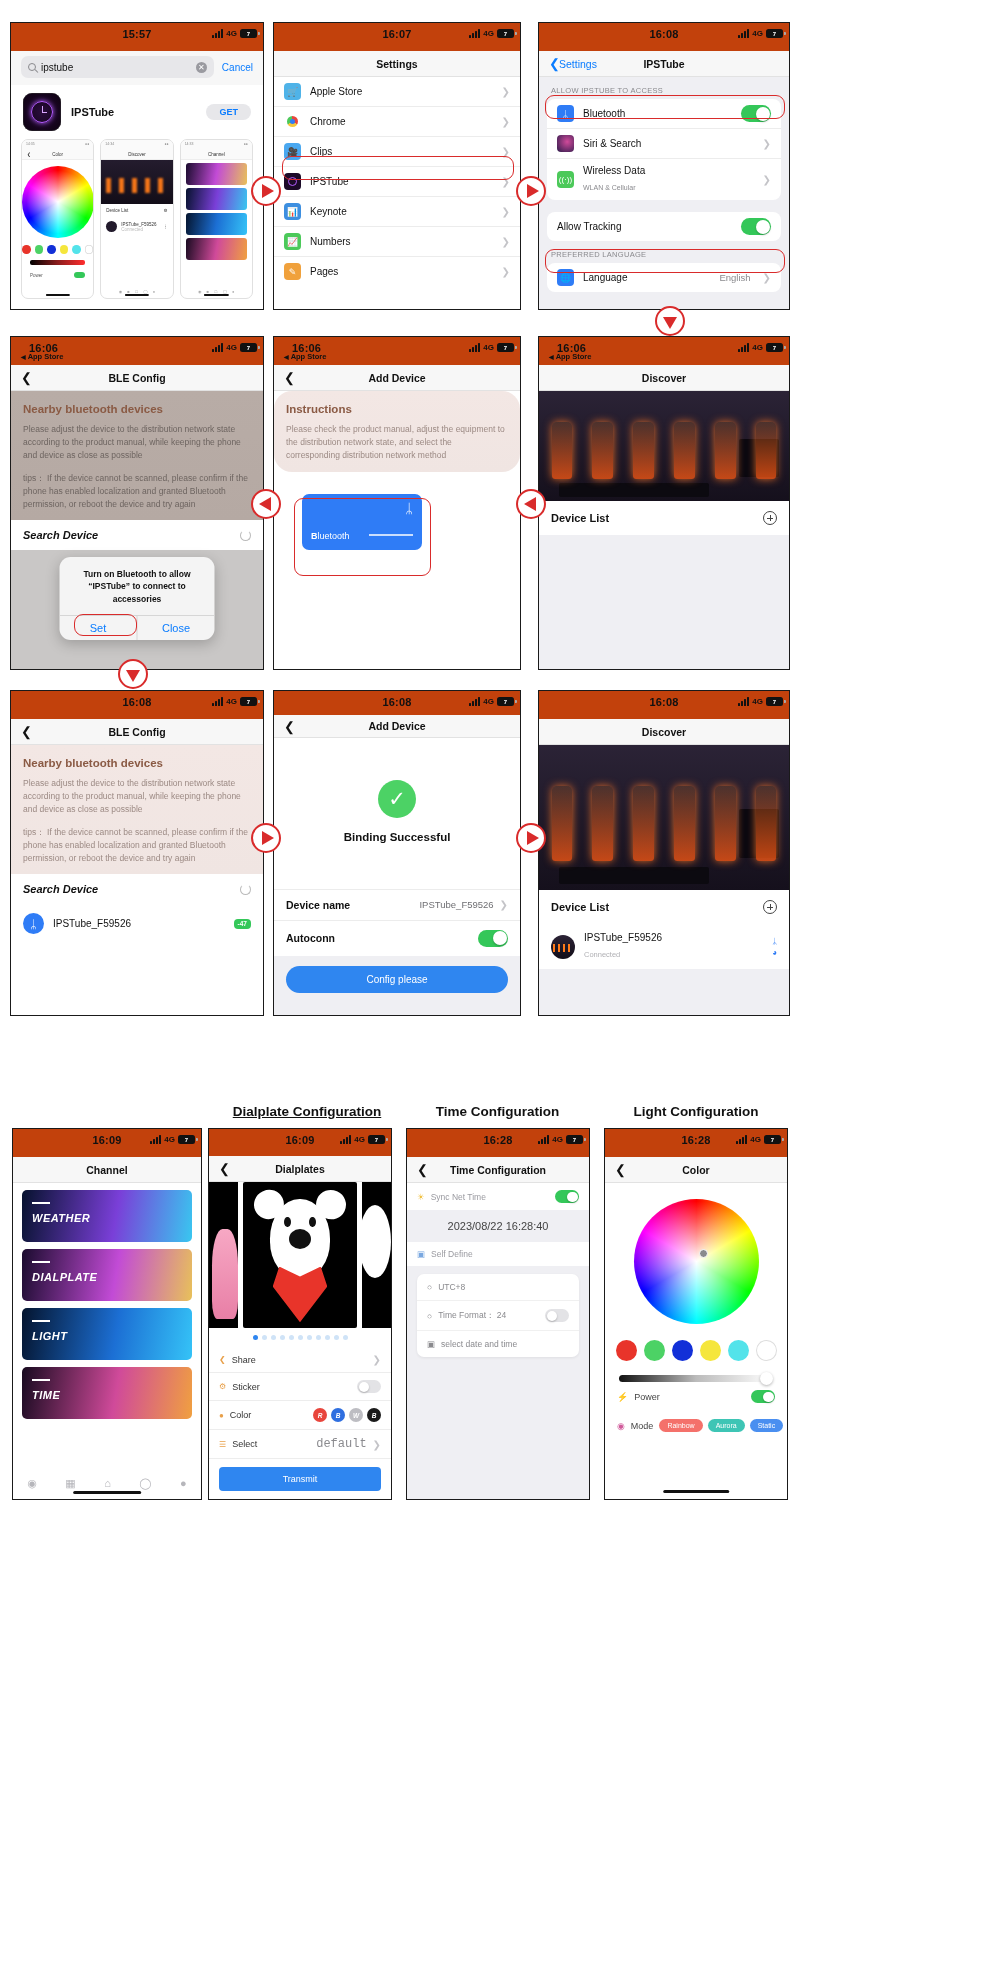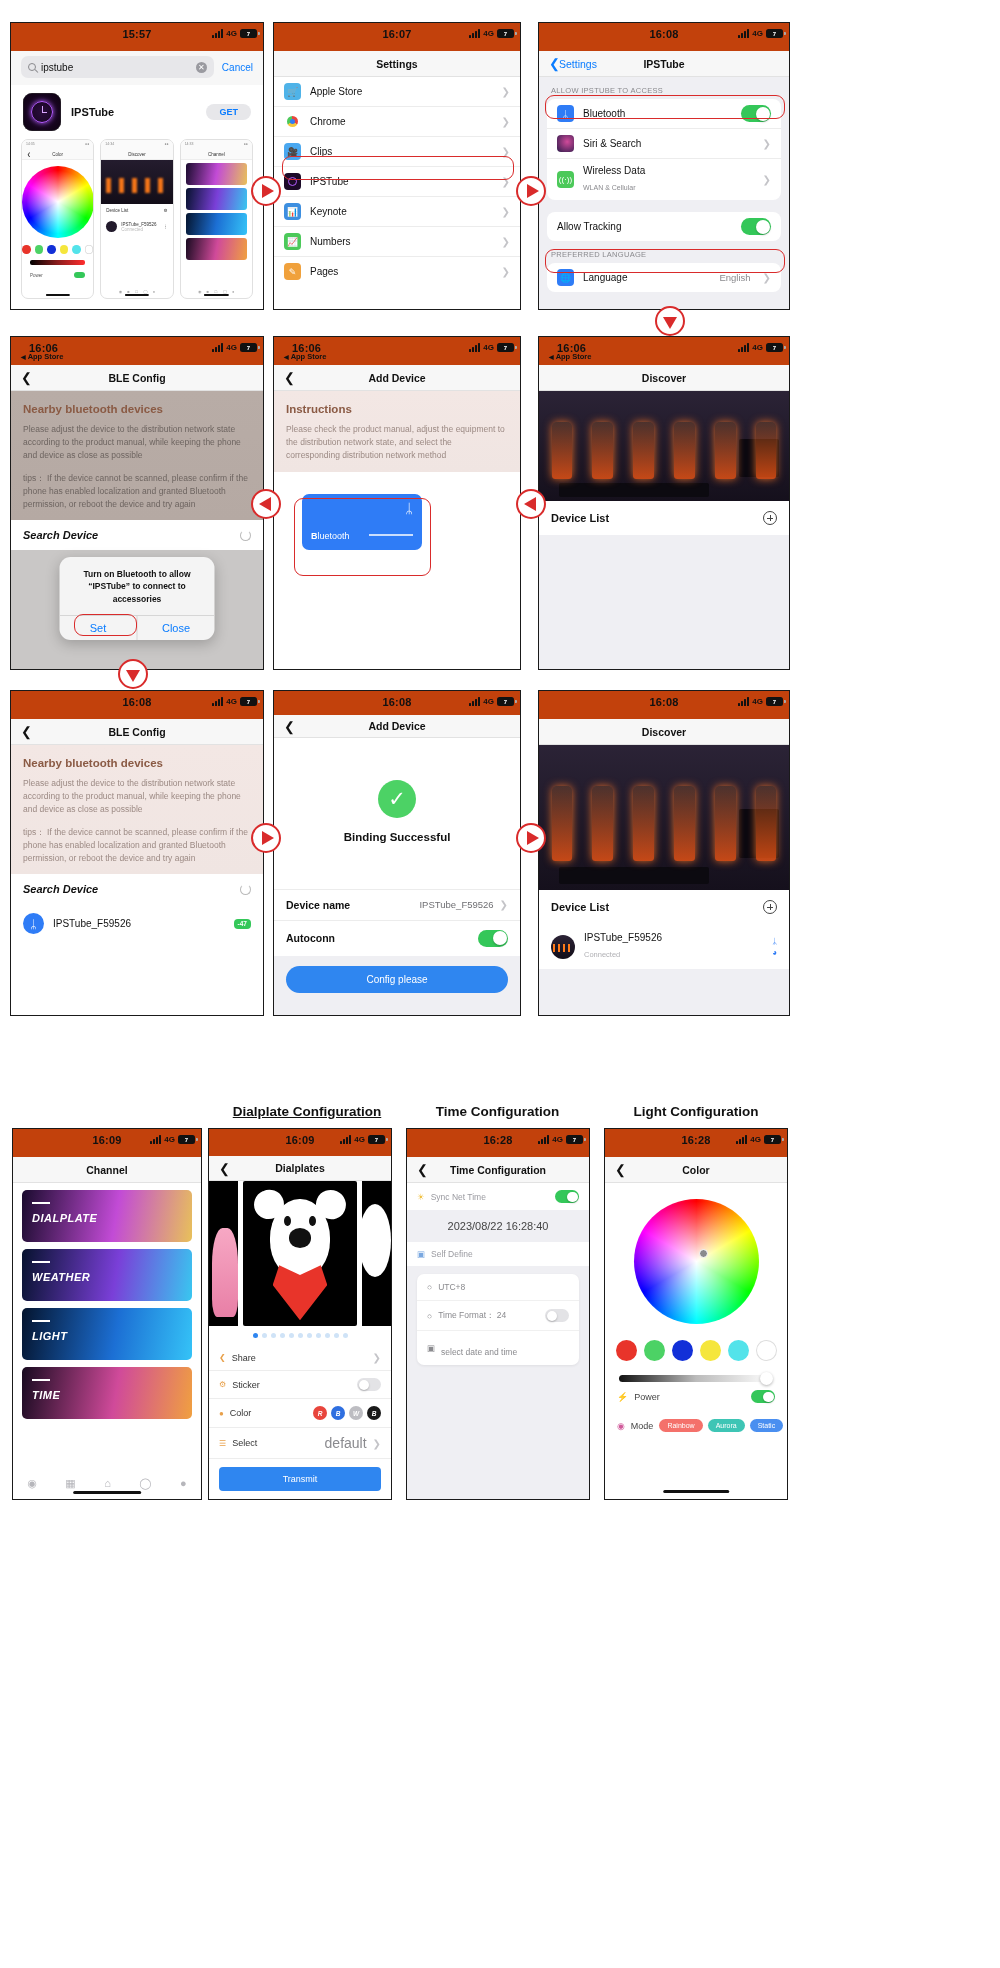--- a/index.html
+++ b/index.html
@@ -289,21 +289,21 @@
 
   
   .dp-strip{display:flex;gap:5px;padding:0 0 0 0;height:150px;align-items:stretch;}
   .dp-side{width:16%;background:#000;position:relative;overflow:hidden;}
   .dp-main{flex:1;background:#000;position:relative;overflow:hidden;border-radius:2px;}
   .dots{display:flex;justify-content:center;gap:4px;padding:7px 0;}
   .dots i{width:5px;height:5px;border-radius:50%;background:#cfe3f7;display:block;}
   .dots i.on{background:#2f86f0;}
   .orow{display:flex;align-items:center;gap:6px;padding:7px 10px;border-bottom:.5px solid #ededed;font-size:9px;color:#333;}
   .orow .k{flex:1;}
-  .orow .v{font-size:14px;color:#8a8a8e;}
+  .orow .v{font-size:12px;color:#8a8a8e;font-family:Liberation Mono, monospace;}
   .chips{display:flex;gap:4px;}
   .chips i{width:14px;height:14px;border-radius:50%;display:flex;align-items:center;
     justify-content:center;font-size:6.5px;color:#fff;font-weight:bold;}
   .transmit{background:#2f86f0;color:#fff;text-align:center;font-size:9px;
     padding:7px 0;border-radius:4px;margin:8px 10px;}
 
   
   .tc-row{display:flex;align-items:center;gap:6px;padding:7px 10px;font-size:8.5px;color:#9a9aa0;}
   .tc-date{text-align:center;font-size:11px;color:#444;padding:10px 0;background:#efeff3;}
   .tc-card{background:#fff;border-radius:7px;margin:8px 10px;overflow:hidden;
@@ -624,21 +624,21 @@
             <i></i>
           </span>
           <span class="net">4G</span>
           <span class="batt">7</span>
         </div>
       </div>
       <div class="navbar">
         <div class="chev">❮</div>
         <div class="title">Add Device</div>
       </div>
-      <div class="ble-body light" style="flex: 0 0 auto;">
+      <div class="ble-body light" style="flex: 0 0 auto; border-radius: 18px;">
         <div class="ble-h">Instructions</div>
         <div class="ble-p light">Please check the product manual, adjust the equipment to the distribution network state, and select the corresponding distribution network method</div>
       </div>
       <div style="position: relative; padding: 22px 0px 0px 28px; flex: 1 1 0%; background: rgb(255, 255, 255);">
         <div class="bt-card">
           <span class="bt-glyph">ᛦ</span>
           <span class="bt-line"></span>
           <span class="bt-label"><b>B</b>luetooth</span>
         </div>
       </div>
@@ -820,27 +820,27 @@
             <i></i>
           </span>
           <span class="net">4G</span>
           <span class="batt">7</span>
         </div>
       </div>
       <div class="navbar">
         <div class="title">Channel</div>
       </div>
       <div style="flex: 1 1 0%; background: rgb(255, 255, 255); position: relative;">
+        <div class="ch-card" style="background: linear-gradient(100deg, rgb(6, 18, 46) 0%, rgb(122, 63, 216) 55%, rgb(57, 199, 240) 100%);">
+          <span class="dash"></span>
+          <span class="nm">WEATHER</span>
+        </div>
         <div class="ch-card" style="background: linear-gradient(100deg, rgb(26, 11, 46) 0%, rgb(194, 75, 214) 55%, rgb(232, 193, 90) 100%);">
           <span class="dash"></span>
           <span class="nm">DIALPLATE</span>
-        </div>
-        <div class="ch-card" style="background: linear-gradient(100deg, rgb(6, 18, 46) 0%, rgb(122, 63, 216) 55%, rgb(57, 199, 240) 100%);">
-          <span class="dash"></span>
-          <span class="nm">WEATHER</span>
         </div>
         <div class="ch-card" style="background: linear-gradient(100deg, rgb(4, 20, 46) 0%, rgb(28, 111, 212) 55%, rgb(53, 195, 247) 100%);">
           <span class="dash"></span>
           <span class="nm">LIGHT</span>
         </div>
         <div class="ch-card" style="background: linear-gradient(100deg, rgb(24, 10, 32) 0%, rgb(208, 74, 154) 55%, rgb(240, 160, 64) 100%);">
           <span class="dash"></span>
           <span class="nm">TIME</span>
         </div>
         <div class="tabbar">
@@ -964,21 +964,21 @@
           <span>○</span>
           <span style="flex: 1 1 0%;">UTC+8</span>
         </div>
         <div class="tc-item">
           <span>○</span>
           <span style="flex: 1 1 0%;">Time Format： 24</span>
           <span class="toggle sm off"></span>
         </div>
         <div class="tc-item">
           <span>▣</span>
-          <span style="flex: 1 1 0%; margin-top: 8px;">select date and time</span>
+          <span style="flex: 1 1 0%;">select date and time</span>
         </div>
       </div>
       <div style="flex: 1 1 0%;"></div>
     </div>
     <div class="phone" style="left: 604px; top: 1128px; width: 184px; height: 372px; display: flex; flex-direction: column;">
       <div class="statusbar">
         <div class="sb-time">16:28</div>
         <div class="sb-right">
           <span class="sig">
             <i></i>

